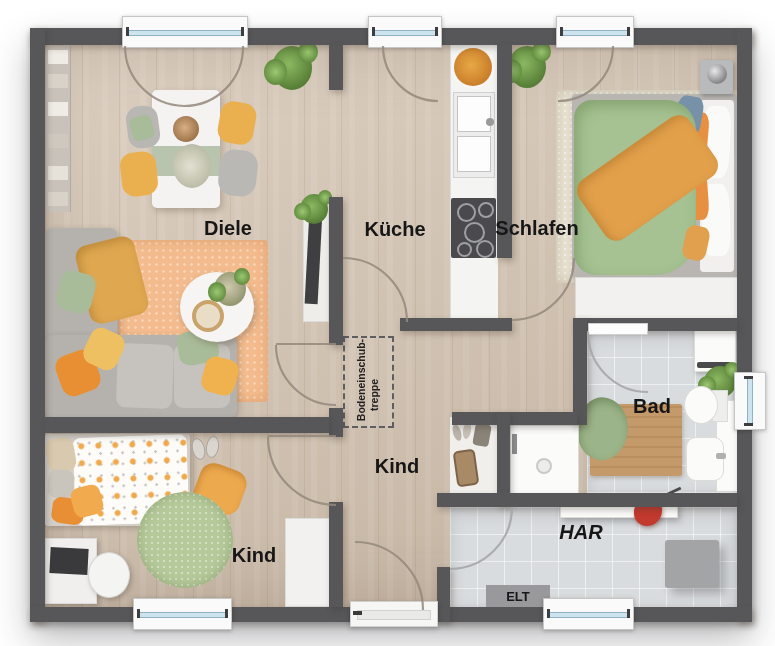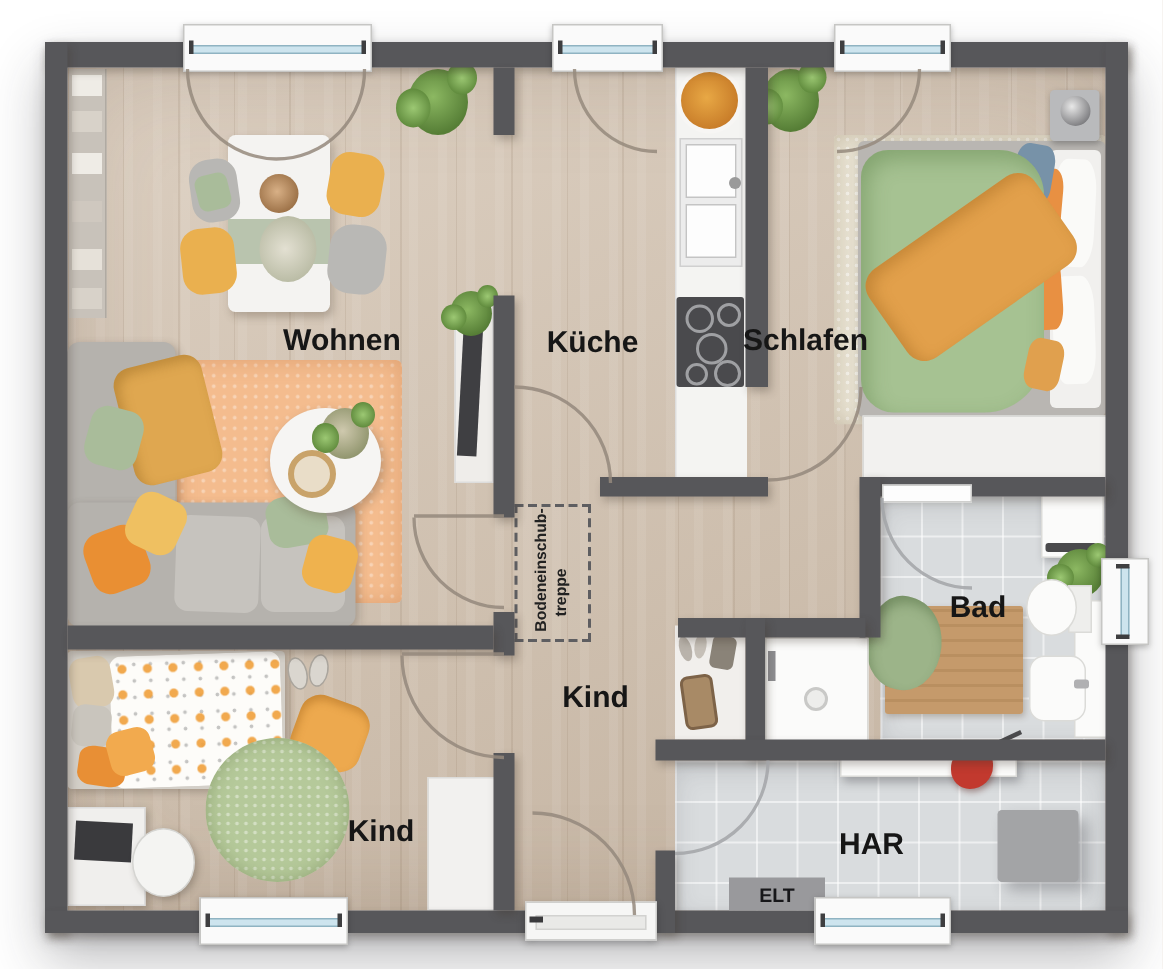--- a/index.html
+++ b/index.html
@@ -228,21 +228,21 @@
       <path d="M268,437 A68,68 0 0 0 336,505"></path>
       <path d="M268,436 L336,436"></path>
       <path d="M343,258 A64,64 0 0 1 407,322"></path>
       <path d="M574,258 A62,62 0 0 1 512,320"></path>
       <path d="M588,332 A60,60 0 0 0 648,392" stroke="#a3a5a8"></path>
       <path d="M512,507 A62,62 0 0 1 450,569" stroke="#a3a5a8"></path>
       <path d="M355,542 A68,68 0 0 1 423,610"></path>
     </g>
   </svg>
 
-  <div class="label" style="left:228px;top:228px;">Wohnen</div>
+  <div class="label" style="left:228px;top:228px;">Diele</div>
   <div class="label" style="left:395px;top:229px;">Küche</div>
   <div class="label" style="left:537px;top:228px;">Schlafen</div>
   <div class="label" style="left:652px;top:406px;">Bad</div>
   <div class="label" style="left:397px;top:466px;">Kind</div>
   <div class="label" style="left:254px;top:555px;">Kind</div>
-  <div class="label" style="left:581px;top:564px;">HAR</div>
+  <div class="label" style="left:581px;top:532px;font-style:italic;">HAR</div>
 
 </div>
 
 </body></html>

